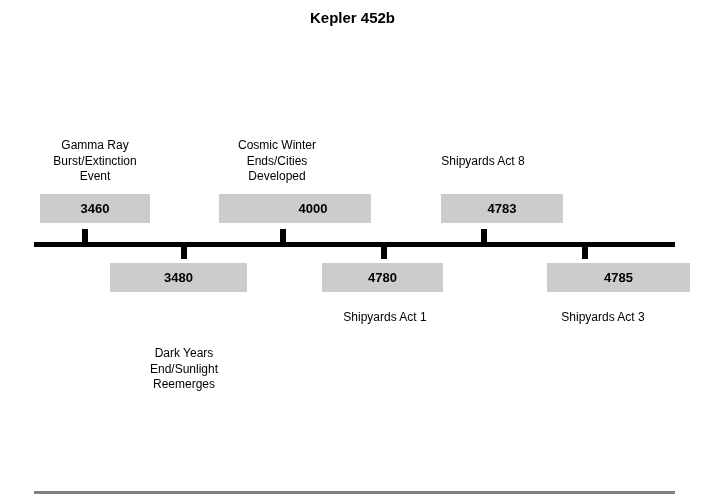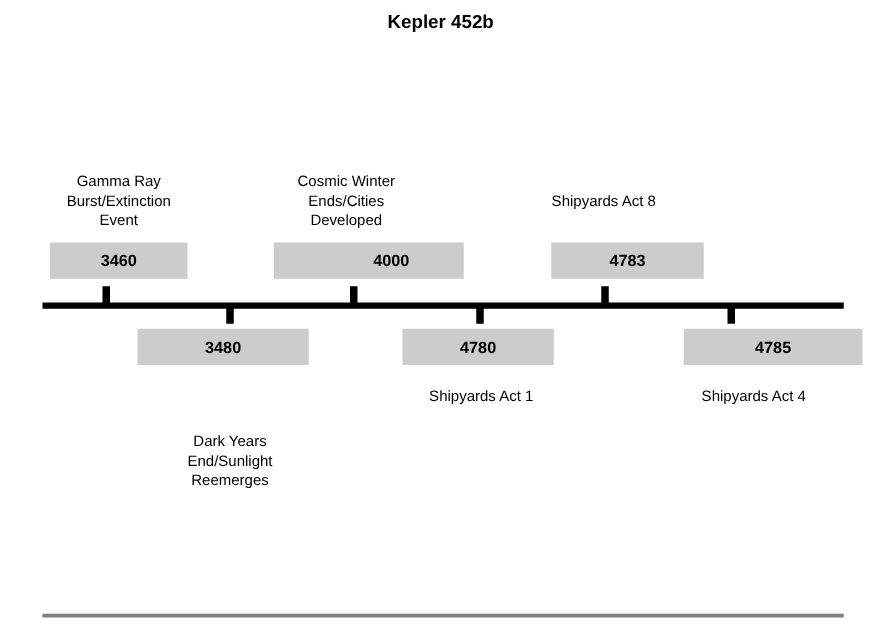--- a/index.html
+++ b/index.html
@@ -110,18 +110,18 @@
       <span>4783</span>
     </div>
     <div class="tick above" style="left:481px;"></div>
   </div>
 
   <div>
     <div class="tick below" style="left:582px;"></div>
     <div class="year-box below" style="left:547px; width:143px;">
       <span>4785</span>
     </div>
-    <div class="event-label" style="left:518px; top:310px;">Shipyards Act 4</div>
+    <div class="event-label" style="left:518px; top:310px;">Shipyards Act 3</div>
   </div>
 
   <div class="bottom-line"></div>
 
 </div>
 
 </body></html>

